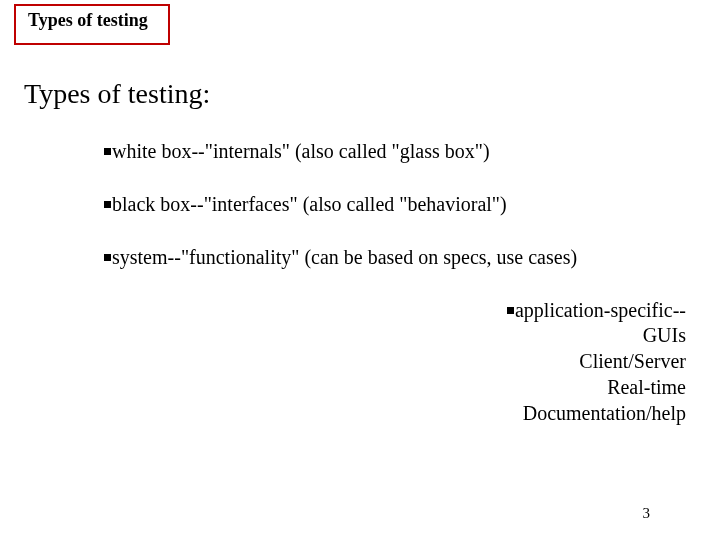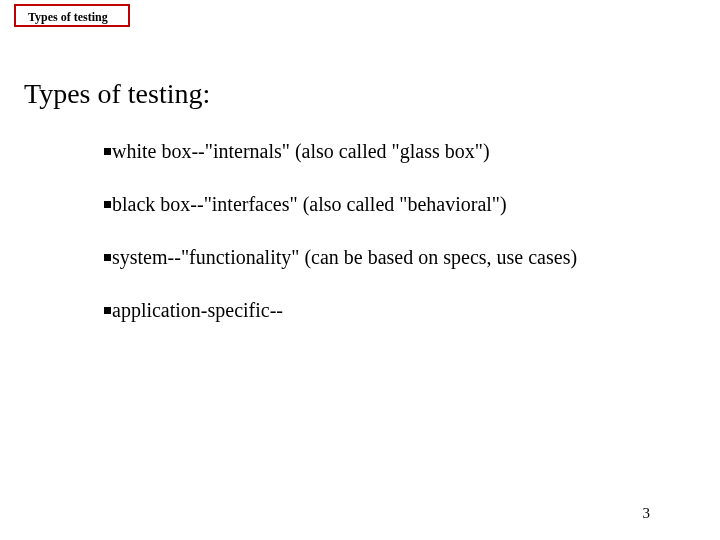--- a/index.html
+++ b/index.html
@@ -13,22 +13,22 @@
       background: #ffffff;
       font-family: "Times New Roman", Times, serif;
       color: #000000;
       position: relative;
     }
     .header-box {
       position: absolute;
       top: 4px;
       left: 14px;
       border: 2.5px solid #bf0000;
-      padding: 4px 20px 0 12px;
-      font-size: 12px;
+      padding: 4px 20px 12px 12px;
+      font-size: 18px;
       font-weight: bold;
     }
     .content {
       position: absolute;
       top: 78px;
       left: 24px;
       right: 24px;
     }
     .subtitle {
       font-size: 28px;
@@ -72,18 +72,24 @@
 <div class="header-box">
   <span>Types of testing</span>
 </div>
 
 <div class="content">
   <div class="subtitle">Types of testing:</div>
   <div class="bullets">
     <div class="bullet-item"><span>white box--"internals"  (also called "glass box")</span></div>
     <div class="bullet-item"><span>black box--"interfaces" (also called "behavioral")</span></div>
     <div class="bullet-item"><span>system--"functionality" (can be based on specs, use cases)</span></div>
-    <div class="bullet-item" style="margin-bottom:18px;"><span>application-specific--</span>
+    <div class="bullet-item" style="margin-bottom:18px;text-align:right;"><span>application-specific--</span>
+      <div class="sub-list">
+        <div>GUIs</div>
+        <div>Client/Server</div>
+        <div>Real-time</div>
+        <div>Documentation/help</div>
+      </div>
     </div>
   </div>
 </div>
 
 <div class="page-num">3</div>
 
 </body></html>

